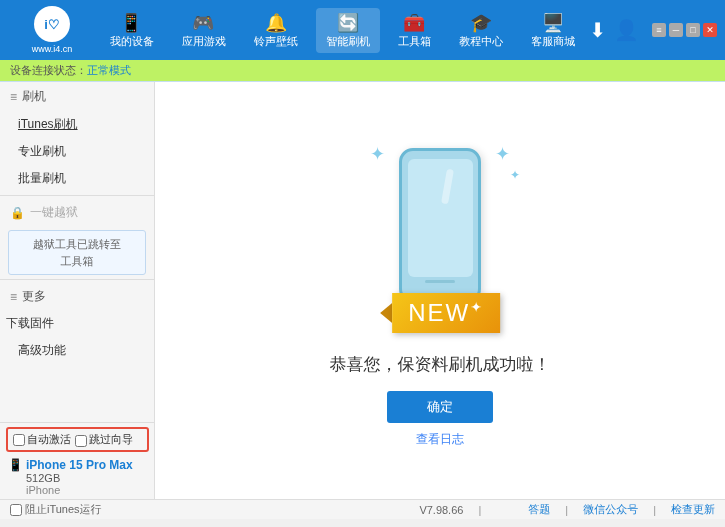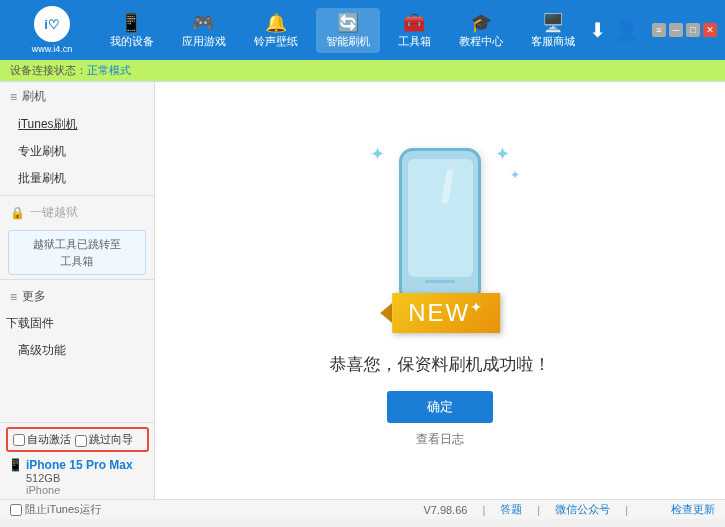--- a/index.html
+++ b/index.html
@@ -166,33 +166,33 @@
             <span>NEW</span><span style="font-size:14px; vertical-align:super;">✦</span>
           </div>
         </div>
 
       </div>
 
       <div style="font-size:17px; color:#333; margin-bottom:15px;">恭喜您，保资料刷机成功啦！</div>
 
       <button style="background:#1a7fd4; color:#fff; border:none; padding:7px 40px; border-radius:3px; cursor:pointer; font-size:13px; margin-bottom:8px; font-family:inherit;">确定</button>
 
-      <a href="#" style="color:#737373; font-size:12px; text-decoration:none;">查看日志</a>
+      <a href="#" style="color:#3b82f6; font-size:12px; text-decoration:none;">查看日志</a>
     </div>
   </div>
 
   <div style="height:20px; background:#f5f5f5; border-top:1px solid #ddd; display:flex; padding:0 10px; font-size:11px; color:#666;">
     <label style="display:flex; align-items:center; gap:3px; cursor:pointer;">
       <input type="checkbox" style="width: 12px; height: 12px;">
       <span>阻止iTunes运行</span>
     </label>
     <div style="margin-left:auto; display:flex; gap:15px; align-items:center;">
       <span>V7.98.66</span>
       <span style="color:#999;">|</span>
-      <span style="cursor:pointer; color:#1a7fd4;">答题</span>
+      <span style="cursor:pointer; color:#1a7fd4;margin-left:32px;">答题</span>
       <span style="color:#999;">|</span>
       <span style="cursor:pointer; color:#1a7fd4;">微信公众号</span>
       <span style="color:#999;">|</span>
-      <span style="cursor:pointer; color:#1a7fd4;margin-left:28px;">检查更新</span>
+      <span style="cursor:pointer; color:#1a7fd4;">检查更新</span>
     </div>
   </div>
 
 </div>
 
 </body></html>

